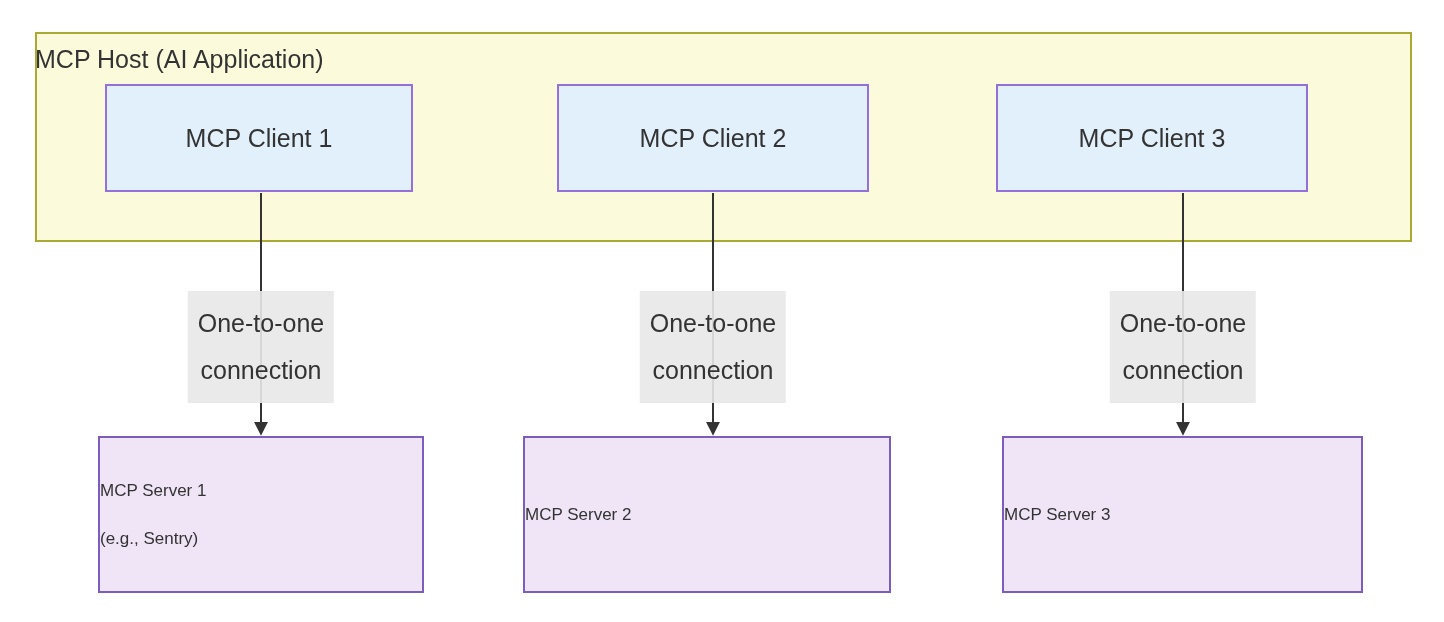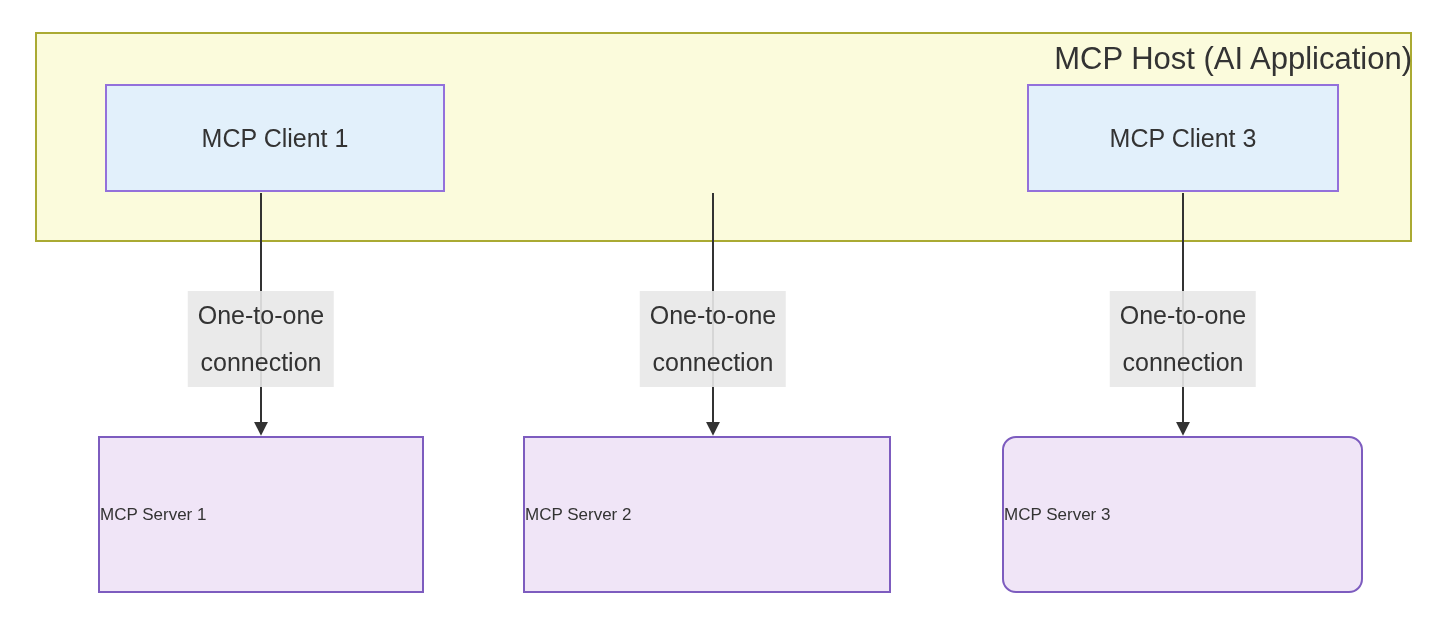--- a/index.html
+++ b/index.html
@@ -20,74 +20,74 @@
     left: 35px; top: 32px;
     width: 1377px; height: 210px;
     background: var(--host-fill, #fbfbdc);
     border: 2px solid var(--host-border, #aaaa33);
     box-sizing: border-box;
   }
   .host-title {
     position: absolute;
     left: 35px; top: 44px;
     width: 1377px;
-    text-align: right;
-    font-size: 31px;
+    text-align: left;
+    font-size: 25px;
     line-height: 30px;
   }
 
   
   .client-box {
     position: absolute;
     top: 84px; height: 108px;
     background: var(--client-fill, #e2f0fb);
     border: 2px solid var(--client-border, #9370db);
     box-sizing: border-box;
     display: flex; align-items: center; justify-content: center;
     font-size: 25px;
   }
-  .c1 { left: 105px;  width: 340px; }
+  .c1 { left: 105px;  width: 308px; }
   .c2 { left: 557px;  width: 312px; }
-  .c3 { left: 1027px; width: 312px; }
+  .c3 { left: 996px; width: 312px; }
 
   
   svg.arrows { position: absolute; left: 0; top: 0; width: 1444px; height: 622px; }
   svg.arrows line { stroke: var(--arrow, #333333); stroke-width: 2; }
   svg.arrows .arrowhead-path { fill: var(--arrow, #333333); }
 
   
   .conn-label {
     position: absolute;
     top: 291px;
     transform: translateX(-50%);
     background: rgba(232, 232, 232, 0.9);
     font-size: 25px;
     line-height: 47px;
     text-align: center;
-    padding: 1px 10px;
+    padding: 9px 10px;
     white-space: nowrap;
   }
   .l1 { left: 261px; } .l2 { left: 713px; } .l3 { left: 1183px; }
   .conn-label span { display: block; }
 
   
   .server-box {
     position: absolute;
     top: 436px; height: 157px;
     background: var(--server-fill, #f0e5f7);
     border: 2px solid var(--server-border, #7d5cbf);
     box-sizing: border-box;
     display: flex; flex-direction: column;
     align-items: flex-start; justify-content: center;
     font-size: 17px;
     line-height: 48px;
   }
   .s1 { left: 98px;   width: 326px; }
   .s2 { left: 523px;  width: 368px; }
-  .s3 { left: 1002px; width: 361px; border-radius: 14px; }
+  .s3 { left: 1002px; width: 361px; }
 </style>
 </head>
 <body>
 
 <div class="canvas">
 
   <div class="host-box"></div>
   <div class="host-title">MCP Host (AI Application)</div>
 
   <svg class="arrows" xmlns="http://www.w3.org/2000/svg">
@@ -97,39 +97,43 @@
       </marker>
     </defs>
     <line x1="261" y1="193" x2="261" y2="423" marker-end="url(#arrowhead)"></line>
     <line x1="713" y1="193" x2="713" y2="423" marker-end="url(#arrowhead)"></line>
     <line x1="1183" y1="193" x2="1183" y2="423" marker-end="url(#arrowhead)"></line>
   </svg>
 
   <div class="client-box c1">
     <span>MCP Client 1</span>
   </div>
+  <div class="client-box c2">
+    <span>MCP Client 2</span>
+  </div>
   <div class="client-box c3">
     <span>MCP Client 3</span>
   </div>
 
   <div class="conn-label l1">
     <span>One-to-one</span>
     <span>connection</span>
   </div>
   <div class="conn-label l2">
     <span>One-to-one</span>
     <span>connection</span>
   </div>
   <div class="conn-label l3">
     <span>One-to-one</span>
     <span>connection</span>
   </div>
 
   <div class="server-box s1">
     <span>MCP Server 1</span>
+    <span>(e.g., Sentry)</span>
   </div>
   <div class="server-box s2">
     <span>MCP Server 2</span>
   </div>
   <div class="server-box s3">
     <span>MCP Server 3</span>
   </div>
 
 </div>
 

